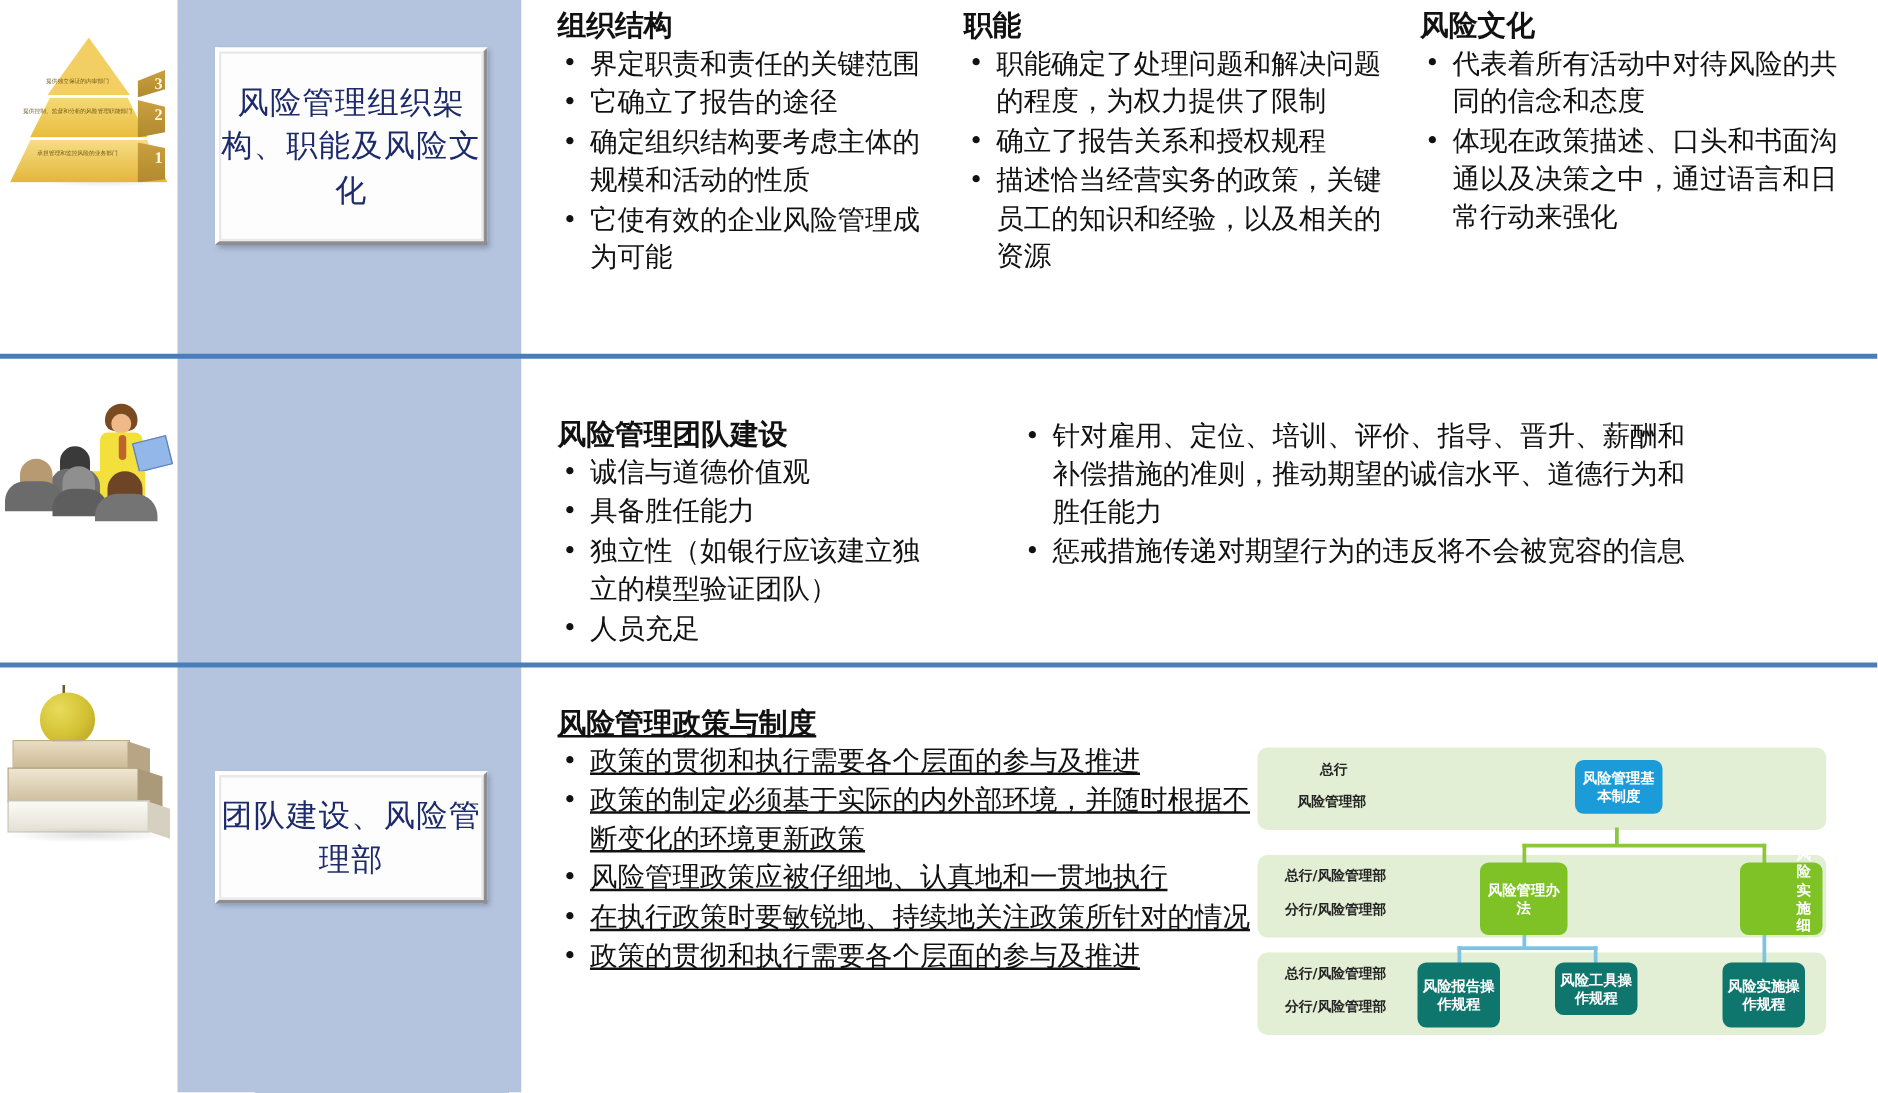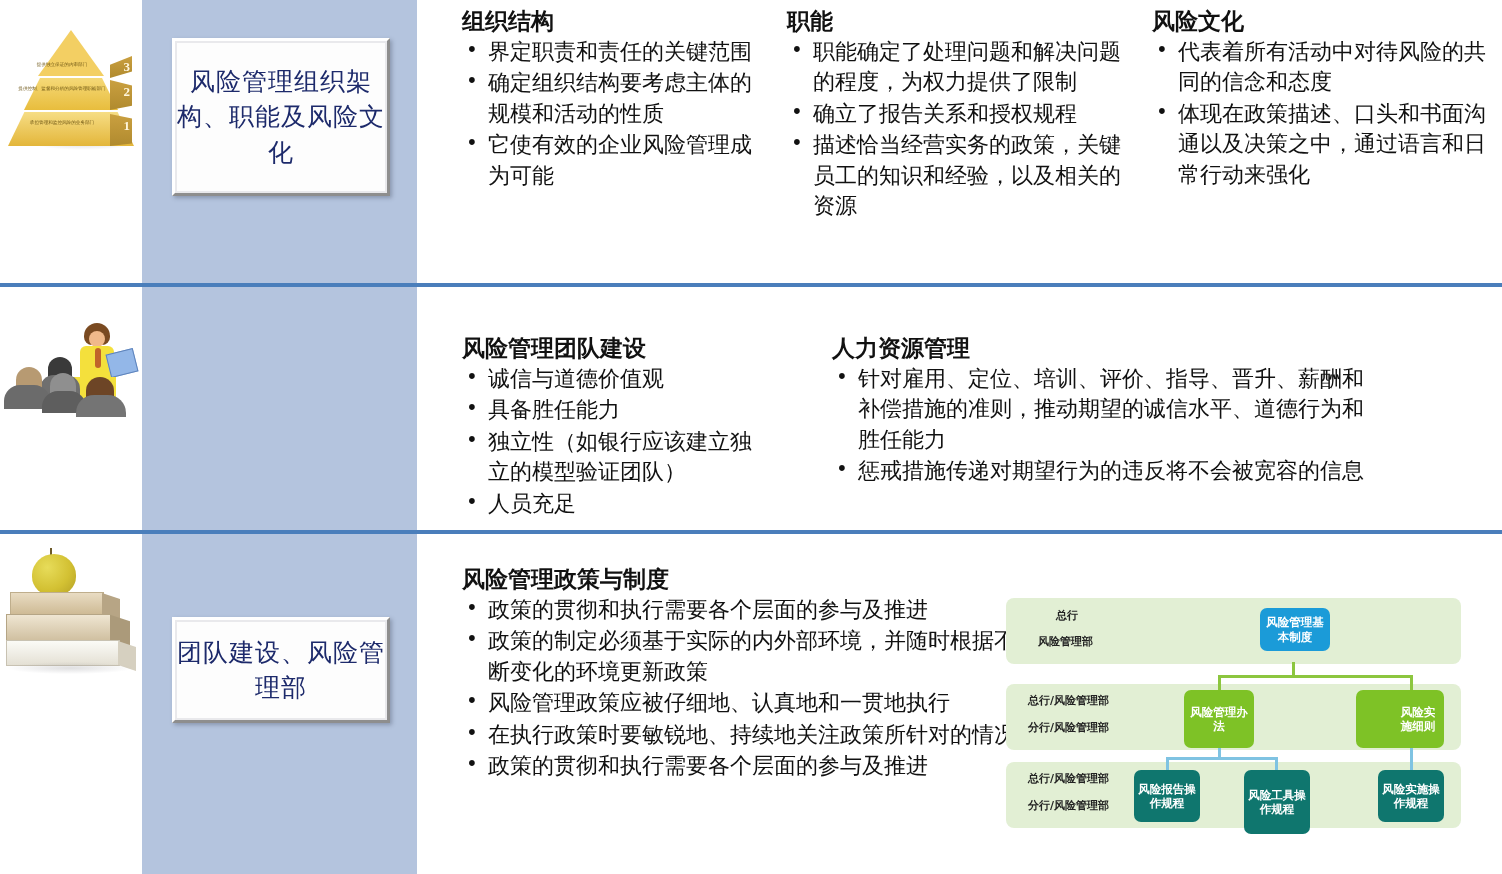--- a/index.html
+++ b/index.html
@@ -177,21 +177,20 @@
   }
   #label-1 { left: 172px; top: 38px;  width: 212px; height: 152px; }
   #label-2 { left: 172px; top: 330px; width: 212px; height: 100px; }
 
   
   .col {
     position: absolute;
     top: 0;
     color: #111111;
     font-family: "DejaVu Serif", "Liberation Serif", serif;
-    margin-left: 16px;
   }
   .col h3 {
     margin: 0 0 2px 0;
     font-size: 23px;
     font-weight: bold;
     line-height: 1.18;
     font-family: "DejaVu Sans", "Liberation Sans", sans-serif;
   }
   .col ul {
     margin: 0;
@@ -217,21 +216,21 @@
   
   #r1c1 { left: 446px;  top: 8px;  width: 300px; }
   #r1c2 { left: 771px;  top: 8px;  width: 340px; }
   #r1c3 { left: 1136px; top: 8px;  width: 352px; }
 
   
   #r2c1 { left: 446px; top: 48px; width: 310px; }
   #r2c2 { left: 816px; top: 48px; width: 545px; }
 
   
-  #r3c1 { left: 446px; top: 32px; width: 560px; }
+  #r3c1 { left: 446px; top: 32px; width: 560px; text-decoration: underline; }
 
   
   #org-diagram {
     position: absolute;
     left: 1006px;
     top: 590px;
     width: 470px;
     height: 250px;
     z-index: 4;
     font-family: "DejaVu Sans", "Liberation Sans", sans-serif;
@@ -312,20 +311,21 @@
   </div>
 
   <div class="label-box" id="label-1">
     <span>风险管理组织架构、职能及风险文化</span>
   </div>
 
   <div class="col" id="r1c1">
     <h3>组织结构</h3>
     <ul>
       <li>界定职责和责任的关键范围</li>
+      <li>它确立了报告的途径</li>
       <li>确定组织结构要考虑主体的规模和活动的性质</li>
       <li>它使有效的企业风险管理成为可能</li>
     </ul>
   </div>
 
   <div class="col" id="r1c2">
     <h3>职能</h3>
     <ul>
       <li>职能确定了处理问题和解决问题的程度，为权力提供了限制</li>
       <li>确立了报告关系和授权规程</li>
@@ -373,21 +373,20 @@
     <h3>风险管理团队建设</h3>
     <ul>
       <li>诚信与道德价值观</li>
       <li>具备胜任能力</li>
       <li>独立性（如银行应该建立独立的模型验证团队）</li>
       <li>人员充足</li>
     </ul>
   </div>
 
   <div class="col" id="r2c2">
-    <h3>人力资源管理</h3>
     <ul>
       <li>针对雇用、定位、培训、评价、指导、晋升、薪酬和补偿措施的准则，推动期望的诚信水平、道德行为和胜任能力</li>
       <li>惩戒措施传递对期望行为的违反将不会被宽容的信息</li>
     </ul>
   </div>
 </div>
 
 <div class="row" id="row-3">
 
   <div class="illus">
@@ -438,18 +437,18 @@
 
   <div class="connector conn-blue" style="left:212px;top:158px;width:3px;height:12px;"></div>
   <div class="connector conn-blue" style="left:160px;top:167px;width:112px;height:3px;"></div>
   <div class="connector conn-blue" style="left:160px;top:167px;width:3px;height:14px;"></div>
   <div class="connector conn-blue" style="left:269px;top:167px;width:3px;height:14px;"></div>
   <div class="connector conn-blue" style="left:404px;top:158px;width:3px;height:23px;"></div>
 
   <div class="org-node lvl1" style="left:254px;top:18px;width:70px;height:43px;">风险管理基本制度</div>
 
   <div class="org-node lvl2" style="left:178px;top:100px;width:70px;height:58px;">风险管理办法</div>
-  <div class="org-node lvl2" style="left:350px;top:100px;width:88px;height:58px;padding-left:40px;">风险实施细则</div>
+  <div class="org-node lvl2" style="left:386px;top:100px;width:66px;height:58px;padding-left:40px;">风险实施细则</div>
 
   <div class="org-node lvl3" style="left:128px;top:180px;width:66px;height:52px;">风险报告操作规程</div>
-  <div class="org-node lvl3" style="left:238px;top:180px;width:66px;height:64px;">风险工具操作规程</div>
+  <div class="org-node lvl3" style="left:238px;top:180px;width:66px;height:42px;">风险工具操作规程</div>
   <div class="org-node lvl3" style="left:372px;top:180px;width:66px;height:52px;">风险实施操作规程</div>
 </div>
 
 </body></html>

